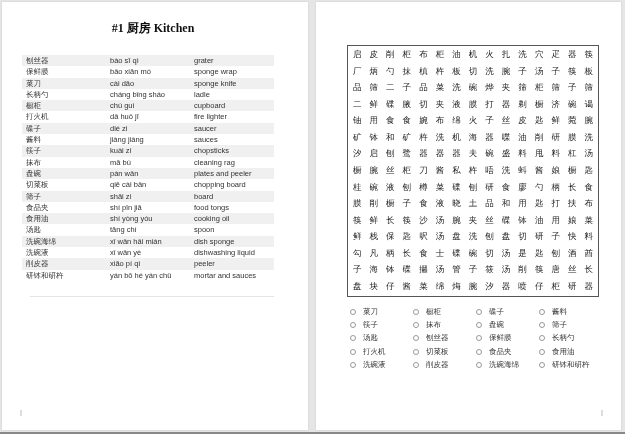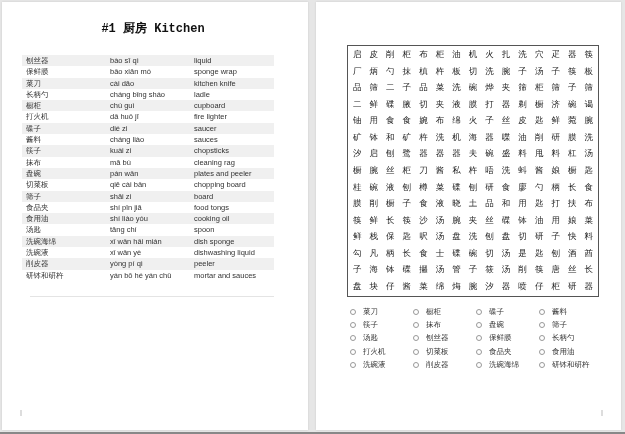--- a/index.html
+++ b/index.html
@@ -17,21 +17,21 @@
   .page-right { left: 316px; width: 305px; height: 428px; }
   .bottom-bar {
     position: absolute; left: 0; bottom: 0; width: 625px; height: 2px; background: #888;
   }
   .corner-mark {
     position: absolute; width: 2px; height: 6px; background: #ddd;
   }
   .title {
     position: absolute; top: 20px; left: 0; width: 306px; text-align: center;
     font-size: 12px; font-weight: bold; color: #111;
-    font-family: Liberation Mono, monospace;
+    font-family: Liberation Serif, serif;
   }
   .vocab-table {
     position: absolute; top: 55px; left: 22px; width: 252px;
     border-collapse: collapse; font-size: 7.5px; color: #333;
     font-family: "Liberation Sans", "DejaVu Sans", sans-serif;
   }
   .vocab-table td {
     padding: 0 0 0 4px; height: 11.3px; line-height: 11px; vertical-align: top;
   }
   .vocab-table tr:nth-child(odd) td { background: #f0f0f0; }
@@ -69,31 +69,31 @@
 <div class="page page-left"></div>
 <div class="page page-right"></div>
 
 <div class="title">#1 厨房 Kitchen</div>
 
 <table class="vocab-table">
   <tbody id="vocab-body">
       <tr>
         <td class="c1">刨丝器</td>
         <td class="c2">bào sī qì</td>
-        <td class="c3">liquid</td>
+        <td class="c3">grater</td>
       </tr>
       <tr>
         <td class="c1">保鲜膜</td>
         <td class="c2">bǎo xiān mó</td>
         <td class="c3">sponge wrap</td>
       </tr>
       <tr>
         <td class="c1">菜刀</td>
         <td class="c2">cài dāo</td>
-        <td class="c3">kitchen knife</td>
+        <td class="c3">sponge knife</td>
       </tr>
       <tr>
         <td class="c1">长柄勺</td>
         <td class="c2">cháng bǐng sháo</td>
         <td class="c3">ladle</td>
       </tr>
       <tr>
         <td class="c1">橱柜</td>
         <td class="c2">chú guì</td>
         <td class="c3">cupboard</td>
@@ -103,21 +103,21 @@
         <td class="c2">dǎ huǒ jī</td>
         <td class="c3">fire lighter</td>
       </tr>
       <tr>
         <td class="c1">碟子</td>
         <td class="c2">dié zi</td>
         <td class="c3">saucer</td>
       </tr>
       <tr>
         <td class="c1">酱料</td>
-        <td class="c2">cháng liào</td>
+        <td class="c2">jiàng jiàng</td>
         <td class="c3">sauces</td>
       </tr>
       <tr>
         <td class="c1">筷子</td>
         <td class="c2">kuài zi</td>
         <td class="c3">chopsticks</td>
       </tr>
       <tr>
         <td class="c1">抹布</td>
         <td class="c2">mā bù</td>
@@ -138,41 +138,41 @@
         <td class="c2">shāi zi</td>
         <td class="c3">board</td>
       </tr>
       <tr>
         <td class="c1">食品夹</td>
         <td class="c2">shí pǐn jiā</td>
         <td class="c3">food tongs</td>
       </tr>
       <tr>
         <td class="c1">食用油</td>
-        <td class="c2">shí liào yóu</td>
+        <td class="c2">shí yòng yóu</td>
         <td class="c3">cooking oil</td>
       </tr>
       <tr>
         <td class="c1">汤匙</td>
         <td class="c2">tāng chí</td>
         <td class="c3">spoon</td>
       </tr>
       <tr>
         <td class="c1">洗碗海绵</td>
         <td class="c2">xǐ wǎn hǎi mián</td>
         <td class="c3">dish sponge</td>
       </tr>
       <tr>
         <td class="c1">洗碗液</td>
         <td class="c2">xǐ wǎn yè</td>
         <td class="c3">dishwashing liquid</td>
       </tr>
       <tr>
         <td class="c1">削皮器</td>
-        <td class="c2">yòng pí qì</td>
+        <td class="c2">xiāo pí qì</td>
         <td class="c3">peeler</td>
       </tr>
       <tr class="last">
         <td class="c1">研钵和研杵</td>
         <td class="c2">yán bō hé yán chǔ</td>
         <td class="c3">mortar and sauces</td>
       </tr>
     </tbody>
 </table>
 <div class="table-bottom-line"></div>

